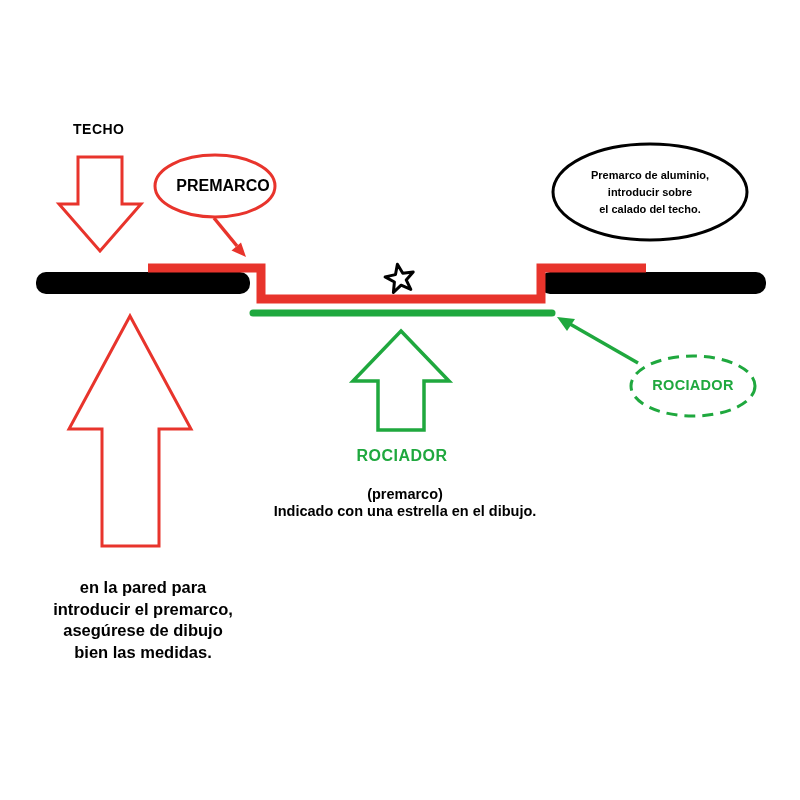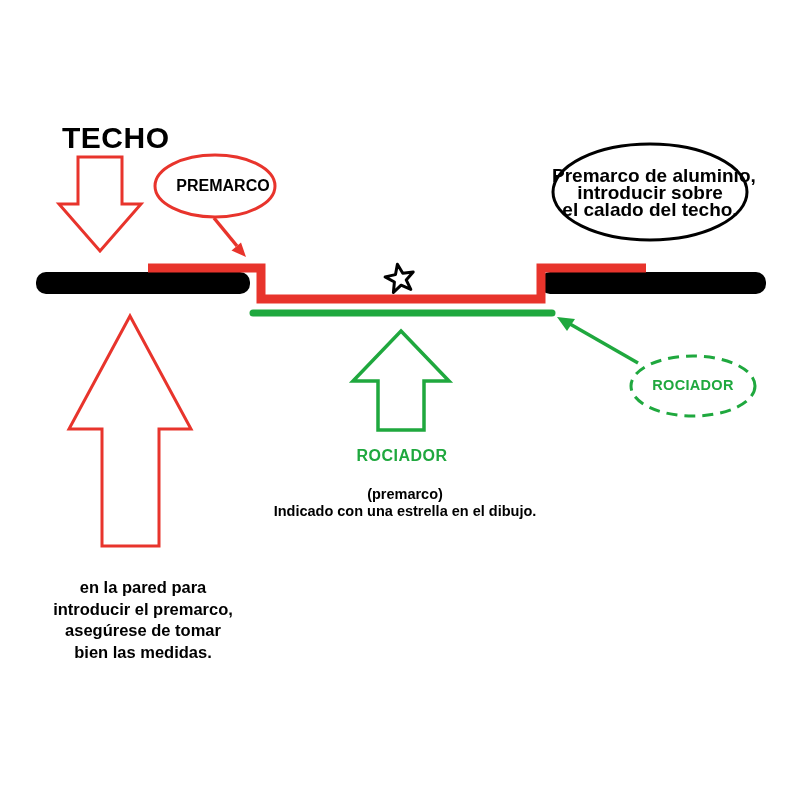--- a/index.html
+++ b/index.html
@@ -16,23 +16,23 @@
     font-family:"Liberation Sans", sans-serif;
     overflow:hidden;
   }
   .canvas svg{position:absolute;left:0;top:0;}
   .stroke-red{stroke:var(--color-red);}
   .stroke-green{stroke:var(--color-green);}
   .fill-red{fill:var(--color-red);}
   .fill-green{fill:var(--color-green);}
   .fill-black{fill:var(--color-black);}
   .txt{position:absolute;color:var(--color-black);font-weight:bold;white-space:nowrap;}
-  .techo{left:62px;top:121px;width:120px;font-size:30px;letter-spacing:0.5px;}
+  .techo{left:73px;top:121px;width:120px;font-size:14px;letter-spacing:0.5px;}
   .premarco-label{left:155px;top:177px;width:136px;text-align:center;font-size:16px;}
-  .note-bubble{left:552px;top:167px;width:196px;text-align:center;font-size:19px;line-height:17px;}
+  .note-bubble{left:552px;top:167px;width:196px;text-align:center;font-size:11px;line-height:17px;}
   .rociador-center{left:328px;top:447px;width:148px;text-align:center;font-size:16px;color:var(--color-green);letter-spacing:0.5px;}
   .rociador-bubble{left:633px;top:377px;width:120px;text-align:center;font-size:14.5px;color:var(--color-green);letter-spacing:0.3px;}
   .center-par{left:205px;top:486px;width:400px;text-align:center;font-size:14.5px;line-height:17px;}
   .left-par{left:38px;top:577px;width:210px;text-align:center;font-size:16.5px;line-height:21.5px;}
 </style>
 </head>
 <body>
 
 <div class="canvas">
 
@@ -81,17 +81,17 @@
   <div class="txt rociador-bubble">ROCIADOR</div>
 
   <div class="txt center-par">
     <div>(premarco)</div>
     <div>Indicado con una estrella en el dibujo.</div>
   </div>
 
   <div class="txt left-par">
     <div>en la pared para</div>
     <div>introducir el premarco,</div>
-    <div>asegúrese de tomar</div>
+    <div>asegúrese de dibujo</div>
     <div>bien las medidas.</div>
   </div>
 
 </div>
 
 </body></html>

